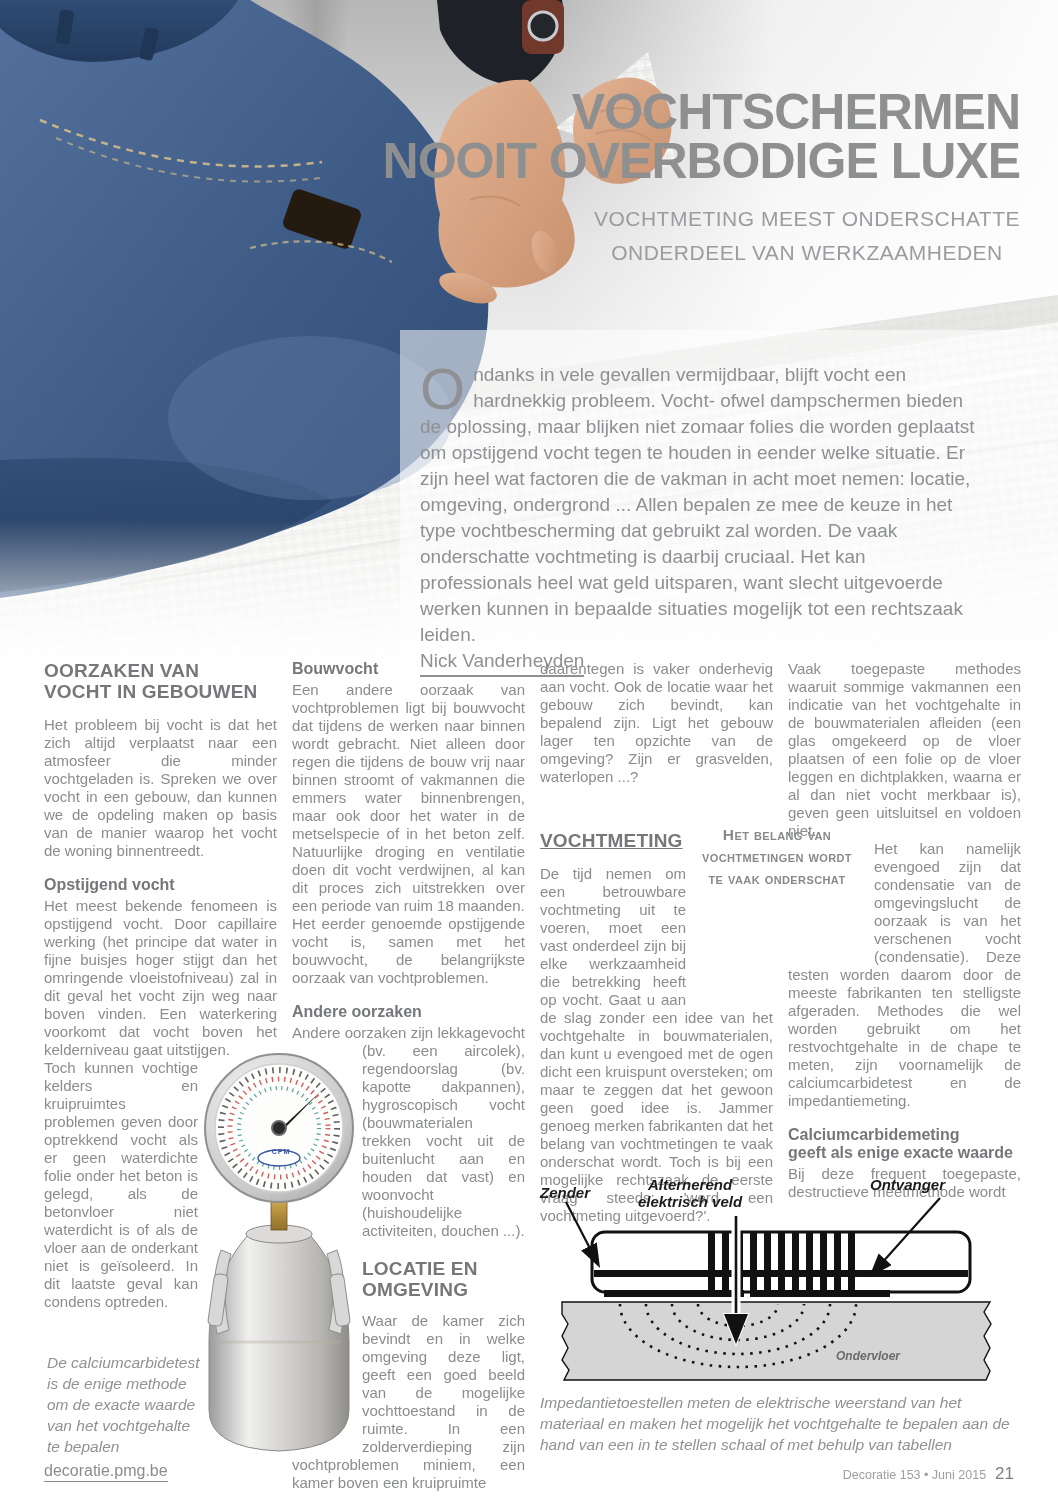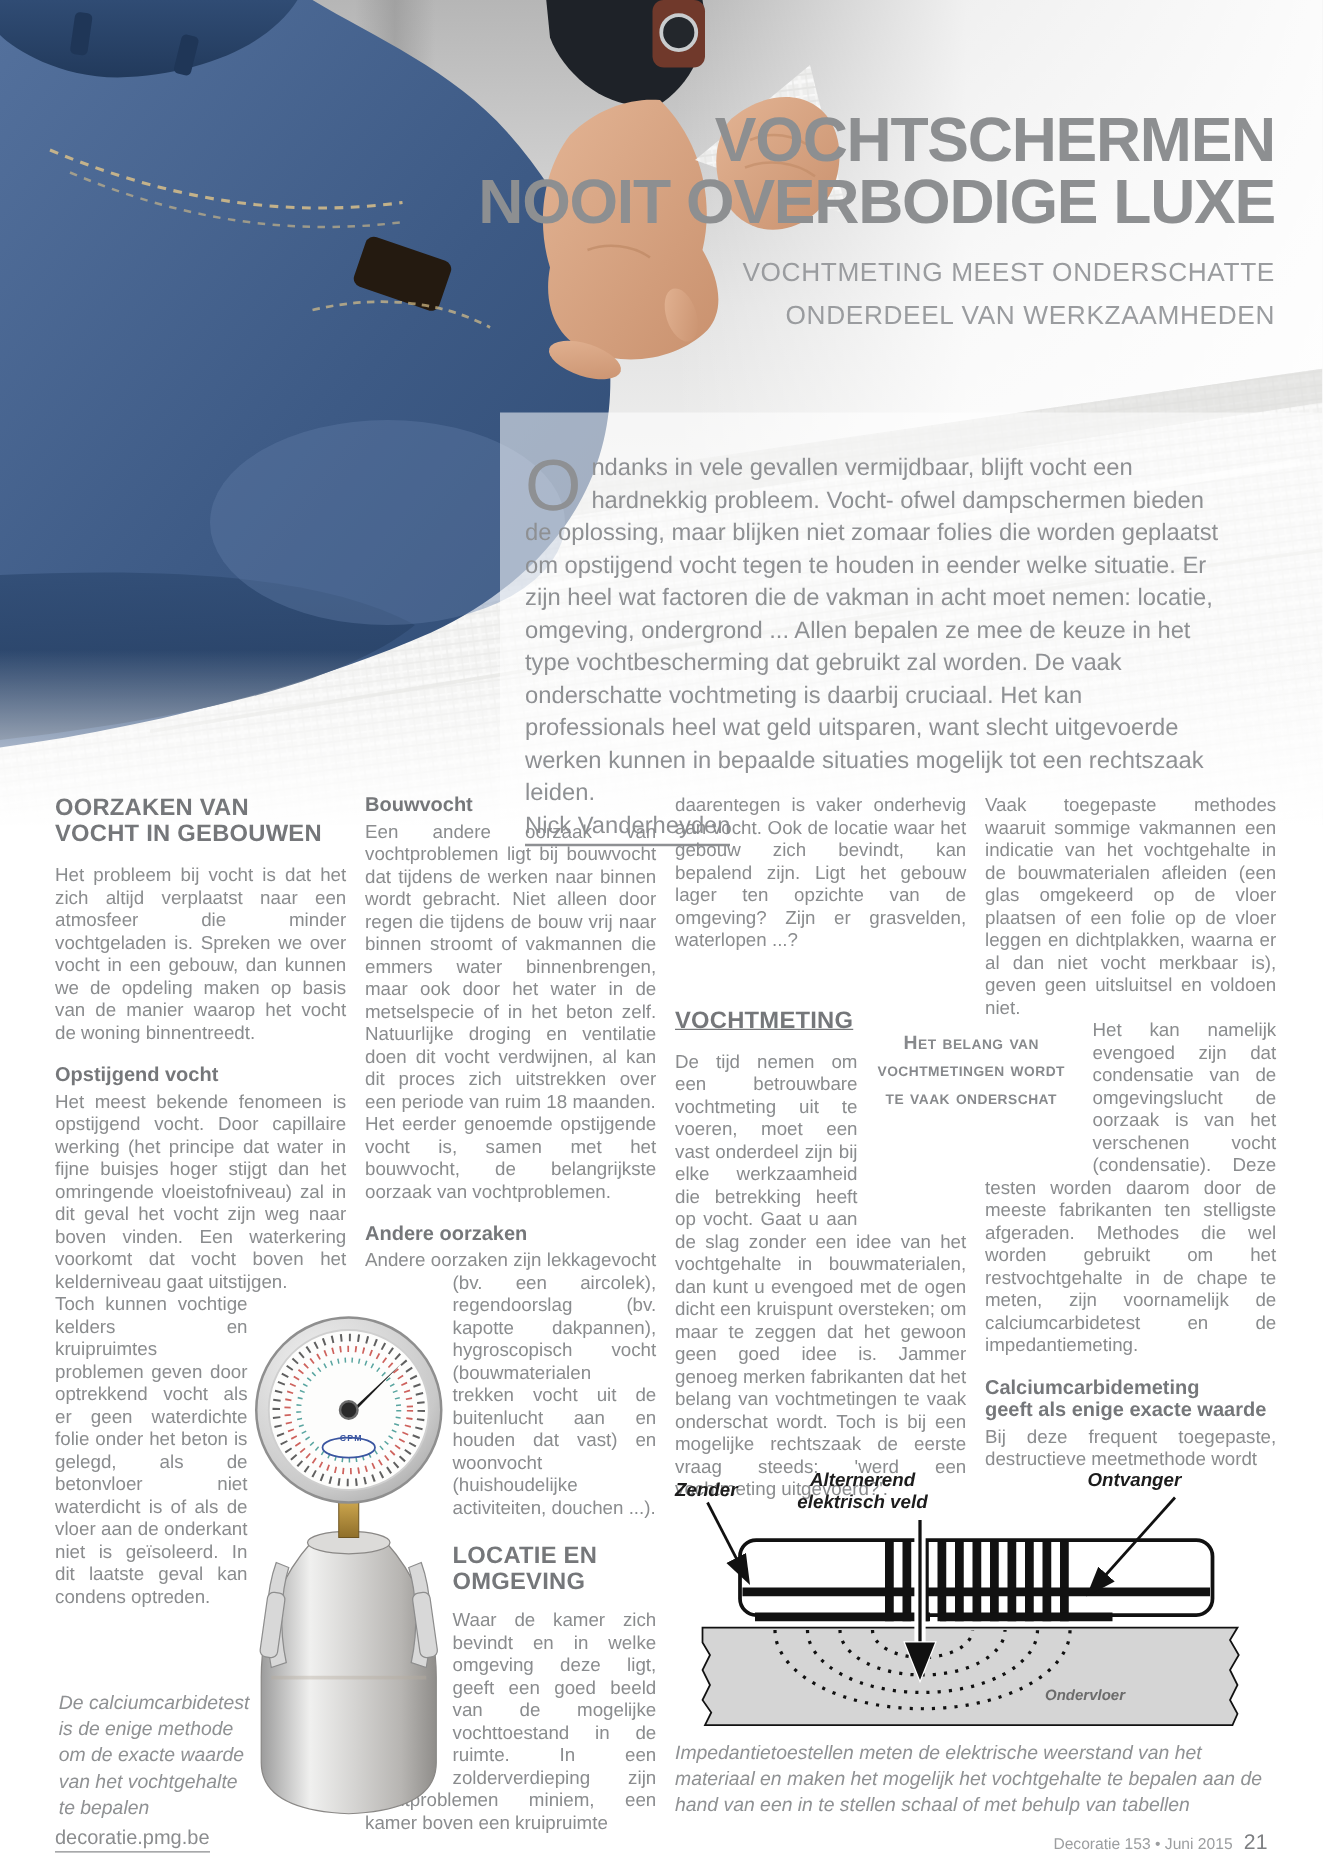--- a/index.html
+++ b/index.html
@@ -6,30 +6,30 @@
   html,body { background:#ffffff; }
   body { font-family:"Liberation Sans", sans-serif; }
   .page { position:relative; width:1058px; height:1496px; margin:0 auto; background:#ffffff; overflow:hidden; }
 
   
   .hero { position:absolute; left:0; top:0; width:1058px; height:660px; }
 
   
   .title-block { position:absolute; top:88px; right:38px; text-align:right; }
   .title-line { font-size:50px; line-height:49px; font-weight:bold; color:#8d8f91; letter-spacing:-1px; }
-  .subtitle-block { position:absolute; top:202px; right:38px; text-align:right; }
+  .subtitle-block { position:absolute; top:202px; right:38px; text-align:center; }
   .subtitle-line { font-size:21px; line-height:34px; color:#9a9c9f; letter-spacing:.5px; }
 
   
   .intro { position:absolute; left:420px; top:362px; width:562px; color:#8e9093; font-size:19px; line-height:26px; }
   .dropcap { float:left; font-size:58px; line-height:46px; padding:4px 8px 0 0; color:#8e9093; }
   .author { display:inline-block; color:#8e9093; font-size:19px; border-bottom:2px solid #8e9093; padding-bottom:1px; }
 
   
-  .cols { position:absolute; left:44px; top:636px; width:976px; height:820px;
+  .cols { position:absolute; left:44px; top:660px; width:976px; height:820px;
           font-size:15px; line-height:18px; color:#8a8c8e; text-align:justify; }
   .col { position:absolute; top:0; width:233px; }
   .col-1 { left:0; } .col-2 { left:248px; } .col-3 { left:496px; } .col-4 { left:744px; }
   .section-heading { font-size:19px; line-height:21px; font-weight:bold; color:#75777a;
           white-space:pre-line; margin:0 0 14px 0; letter-spacing:.2px; text-align:left; }
   .sub-heading { font-size:16px; line-height:18px; font-weight:bold; color:#75777a;
           white-space:pre-line; margin:16px 0 3px 0; text-align:left; }
   .para { margin:0; }
   .para + .para { margin-top:0; }
   .sp-r { float:right; }

